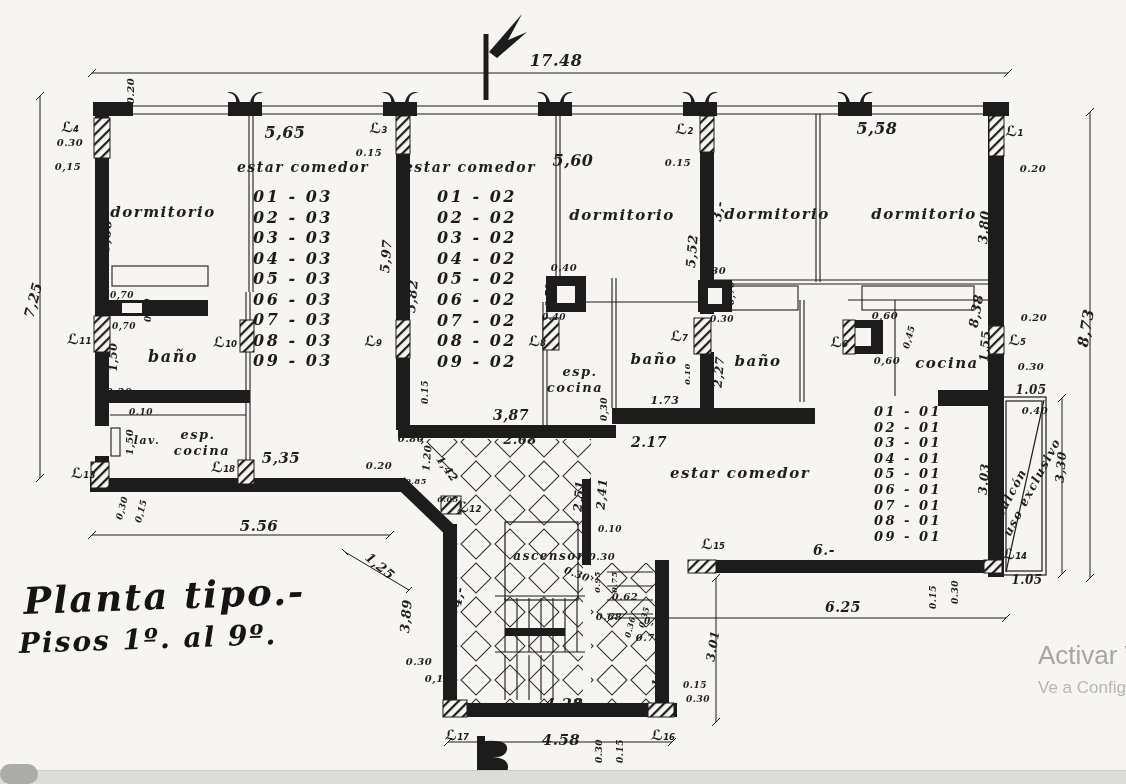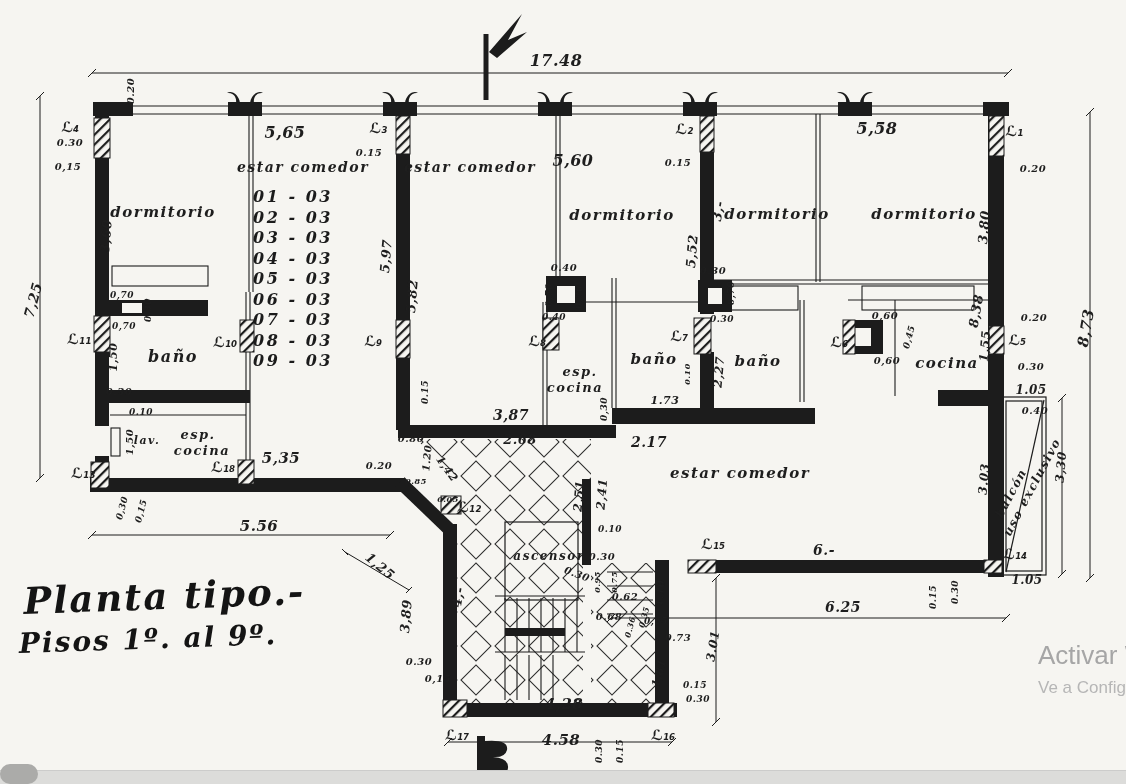--- a/index.html
+++ b/index.html
@@ -302,21 +302,21 @@
       <span class="lbl dim" style="left: 1061px; top: 467px; font-size: 12px; transform: translate(-50%, -50%) rotate(-85deg);">3,30</span>
       <span class="lbl dim" style="left: 1027px; top: 580px; font-size: 12px; transform: translate(-50%, -50%) rotate(0deg);">1.05</span>
       <span class="lbl dim" style="left: 824px; top: 550px; font-size: 14px; transform: translate(-50%, -50%) rotate(0deg);">6.-</span>
       <span class="lbl dim" style="left: 843px; top: 607px; font-size: 14px; transform: translate(-50%, -50%) rotate(0deg);">6.25</span>
       <span class="lbl dim" style="left: 933px; top: 597px; font-size: 9px; transform: translate(-50%, -50%) rotate(-90deg);">0.15</span>
       <span class="lbl dim" style="left: 955px; top: 592px; font-size: 9px; transform: translate(-50%, -50%) rotate(-90deg);">0.30</span>
       <span class="lbl dim" style="left: 660px; top: 593px; font-size: 10px; transform: translate(-50%, -50%) rotate(-85deg);">1.10</span>
       <span class="lbl dim" style="left: 625px; top: 596px; font-size: 10px; transform: translate(-50%, -50%) rotate(0deg);">0.62</span>
       <span class="lbl dim" style="left: 609px; top: 616px; font-size: 10px; transform: translate(-50%, -50%) rotate(0deg);">0.68</span>
       <span class="lbl dim" style="left: 656px; top: 621px; font-size: 9px; transform: translate(-50%, -50%) rotate(0deg);">0,65</span>
-      <span class="lbl dim" style="left: 649px; top: 637px; font-size: 10px; transform: translate(-50%, -50%) rotate(0deg); margin-left: 29px;">0.73</span>
+      <span class="lbl dim" style="left: 649px; top: 637px; font-size: 10px; transform: translate(-50%, -50%) rotate(0deg);">0.73</span>
       <span class="lbl dim" style="left: 644px; top: 617px; font-size: 8px; transform: translate(-50%, -50%) rotate(-75deg);">0.35</span>
       <span class="lbl dim" style="left: 630px; top: 627px; font-size: 8px; transform: translate(-50%, -50%) rotate(-75deg);">0.36</span>
       <span class="lbl dim" style="left: 602px; top: 556px; font-size: 10px; transform: translate(-50%, -50%) rotate(0deg);">0.30</span>
       <span class="lbl dim" style="left: 577px; top: 574px; font-size: 10px; transform: translate(-50%, -50%) rotate(20deg);">0.30</span>
       <span class="lbl dim" style="left: 597px; top: 582px; font-size: 8px; transform: translate(-50%, -50%) rotate(-90deg);">0.95</span>
       <span class="lbl dim" style="left: 614px; top: 582px; font-size: 8px; transform: translate(-50%, -50%) rotate(-90deg);">0.75</span>
       <span class="lbl dim" style="left: 610px; top: 529px; font-size: 9px; transform: translate(-50%, -50%) rotate(0deg);">0.10</span>
       <span class="lbl dim" style="left: 579px; top: 496px; font-size: 12px; transform: translate(-50%, -50%) rotate(-85deg);">2,51</span>
       <span class="lbl dim" style="left: 602px; top: 494px; font-size: 12px; transform: translate(-50%, -50%) rotate(-85deg);">2,41</span>
       <span class="lbl dim" style="left: 458px; top: 597px; font-size: 13px; transform: translate(-50%, -50%) rotate(-80deg);">4,-</span>
@@ -334,20 +334,42 @@
         <div>01 - 03</div>
         <div>02 - 03</div>
         <div>03 - 03</div>
         <div>04 - 03</div>
         <div>05 - 03</div>
         <div>06 - 03</div>
         <div>07 - 03</div>
         <div>08 - 03</div>
         <div>09 - 03</div>
       </div>
+      <div class="unit-list" style="left: 477px; top: 187px; font-size: 16px; line-height: 20.6px;">
+        <div>01 - 02</div>
+        <div>02 - 02</div>
+        <div>03 - 02</div>
+        <div>04 - 02</div>
+        <div>05 - 02</div>
+        <div>06 - 02</div>
+        <div>07 - 02</div>
+        <div>08 - 02</div>
+        <div>09 - 02</div>
+      </div>
+      <div class="unit-list" style="left: 908px; top: 404px; font-size: 13px; line-height: 15.6px;">
+        <div>01 - 01</div>
+        <div>02 - 01</div>
+        <div>03 - 01</div>
+        <div>04 - 01</div>
+        <div>05 - 01</div>
+        <div>06 - 01</div>
+        <div>07 - 01</div>
+        <div>08 - 01</div>
+        <div>09 - 01</div>
+      </div>
     </div>
 
   <div class="title-block">
     <div class="title-line1">Planta tipo.-</div>
     <div class="title-line2">Pisos 1º. al 9º.</div>
   </div>
 
   <div class="watermark">
     <div class="wm1">Activar W</div>
     <div class="wm2">Ve a Config</div>

